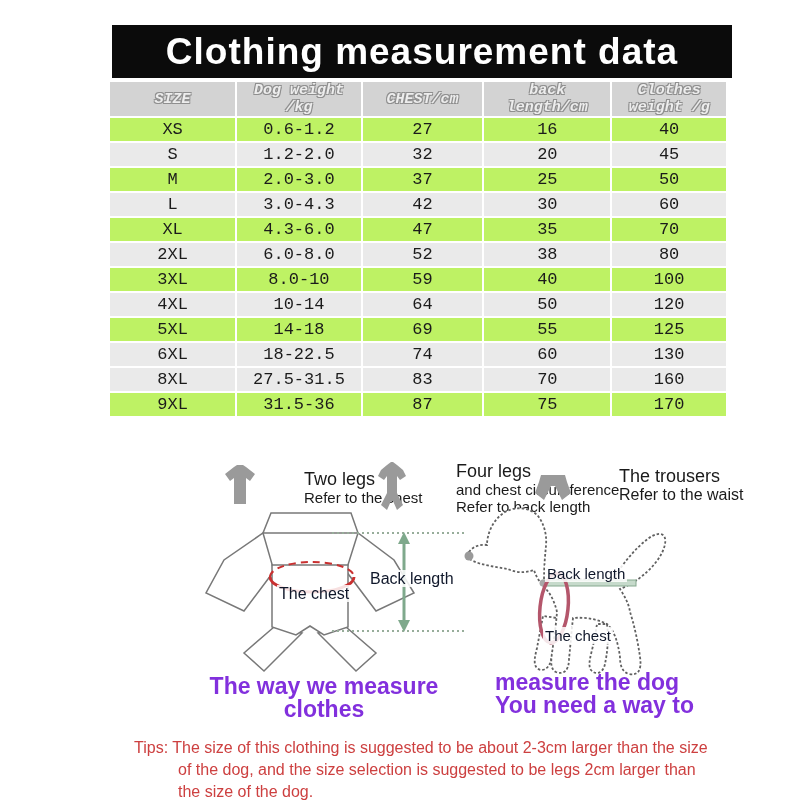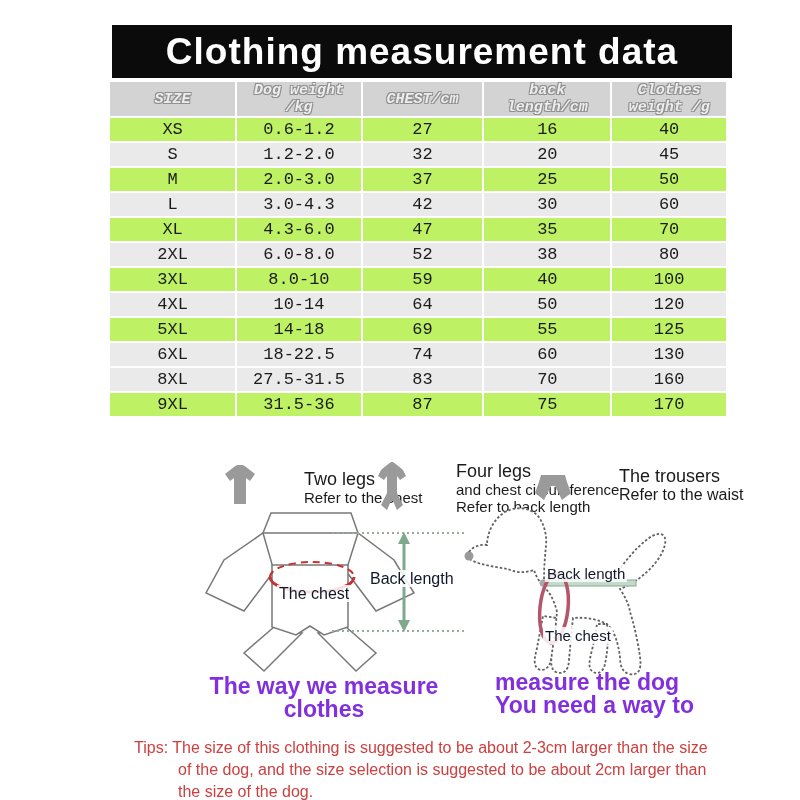--- a/index.html
+++ b/index.html
@@ -292,17 +292,17 @@
   </div>
 
   <div class="caption caption-left">The way we measure clothes</div>
   <div class="caption caption-right">
     <div>measure the dog</div>
     <div>You need a way to</div>
   </div>
 
   <div class="tips">
     <div>Tips: The size of this clothing is suggested to be about 2-3cm larger than the size</div>
-    <div class="tips-line-indent">of the dog, and the size selection is suggested to be about 2cm larger than</div>
+    <div class="tips-line-indent">of the dog, and the size selection is suggested to be legs 2cm larger than</div>
     <div class="tips-line-indent">the size of the dog.</div>
   </div>
 
 </div>
 
 </body></html>

